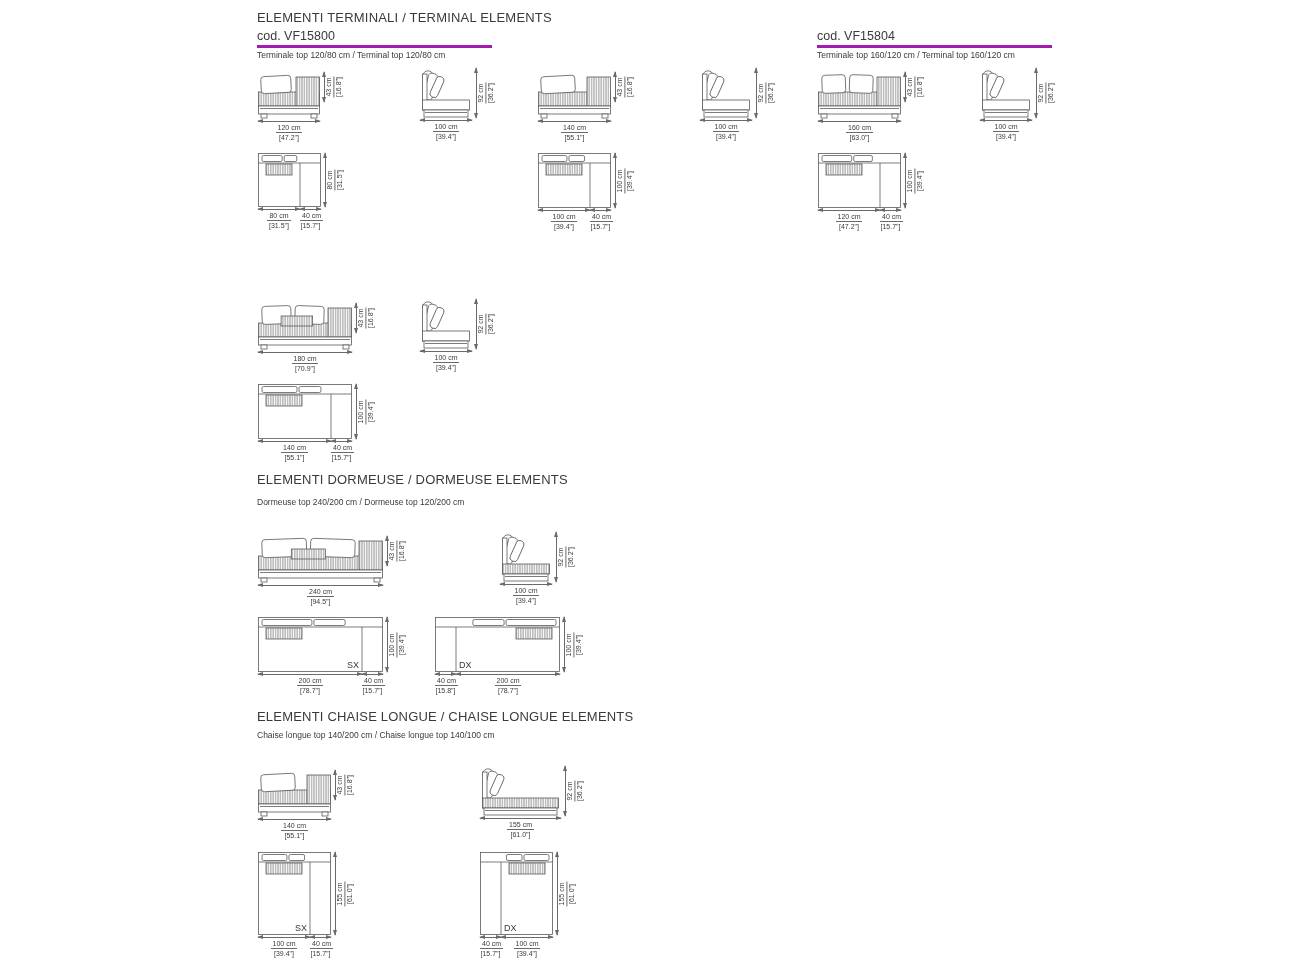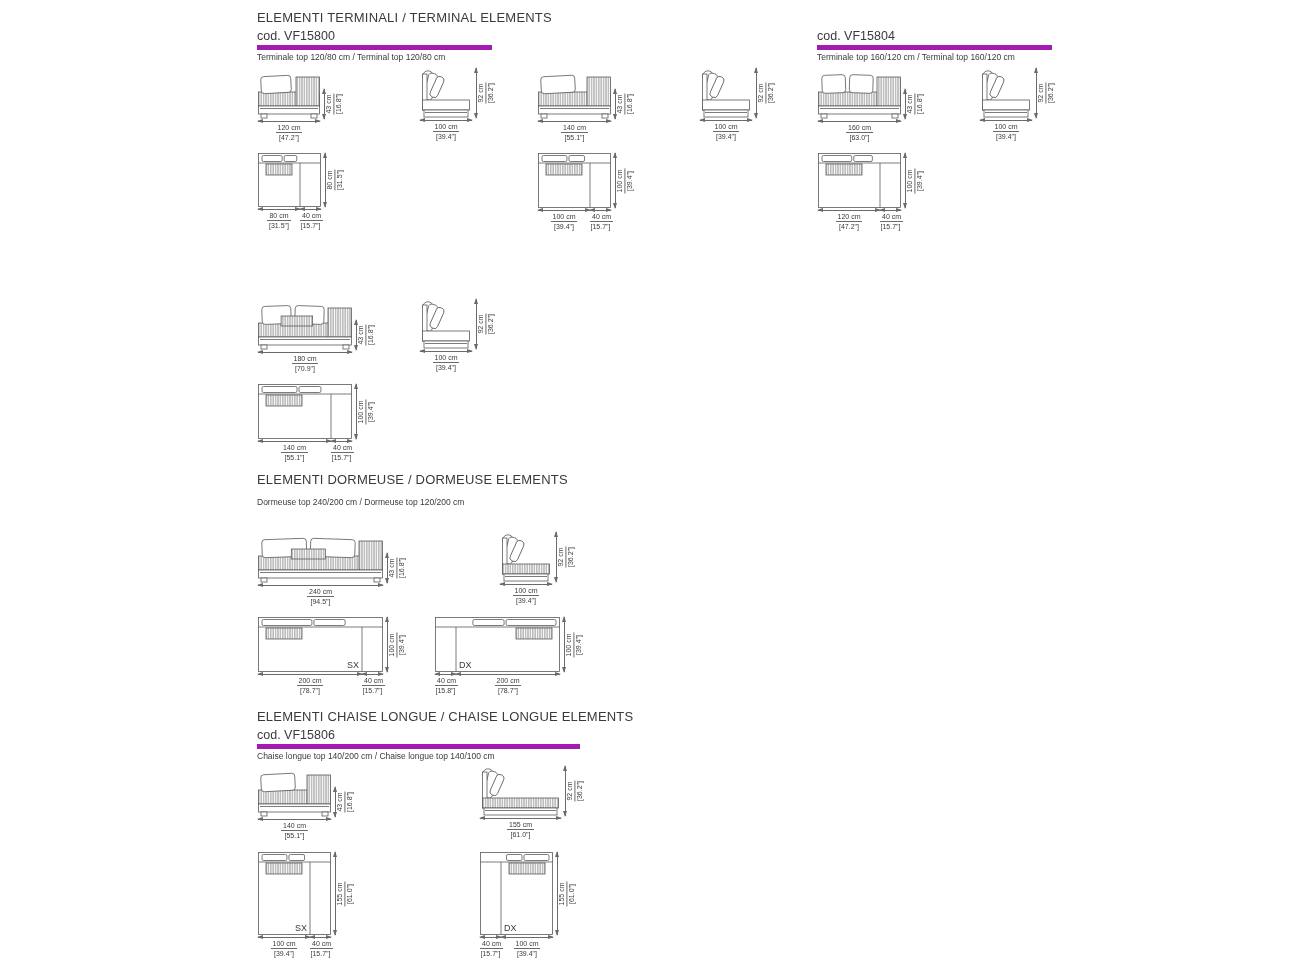--- a/index.html
+++ b/index.html
@@ -1,23 +1,23 @@
 <!DOCTYPE html>
 <html><head>
 <meta charset="utf-8">
 <style>
   html,body{margin:0;padding:0;background:#fff;}
   #page{position:relative;width:1301px;height:975px;background:#fff;overflow:hidden;
         font-family:"Liberation Sans",sans-serif;color:#3a3a3a;}
   .sech{position:absolute;font-size:13px;letter-spacing:.2px;white-space:nowrap;}
   .prodhead{position:absolute;}
-  .code{font-size:12.5px;border-bottom:5px solid #a21caf;padding-bottom:2px;white-space:nowrap;}
+  .code{font-size:12.5px;border-bottom:3px solid #a21caf;padding-bottom:2px;white-space:nowrap;}
   .sub{font-size:8.5px;margin-top:2px;white-space:nowrap;}
   .fig{position:absolute;}
-  .drawrow{display:flex;align-items:flex-end;}
+  .drawrow{display:flex;align-items:flex-start;}
   .drawing{display:block;}
   .topwrap{position:relative;}
   .corner{position:absolute;bottom:2px;font-size:9px;color:#3a3a3a;}
   .vdim{position:relative;width:20px;margin-left:4px;}
   .varrow{position:absolute;left:0;top:0;bottom:0;width:1px;background:#6a6a6a;}
   .varrow::before{content:"";position:absolute;top:-1px;left:-2.5px;border:solid transparent;
     border-width:0 2.5px 6px 2.5px;border-bottom-color:#6a6a6a;}
   .varrow::after{content:"";position:absolute;bottom:-1px;left:-2.5px;border:solid transparent;
     border-width:6px 2.5px 0 2.5px;border-top-color:#6a6a6a;}
   .vlab{position:absolute;left:50%;top:50%;transform:translate(-50%,-50%) rotate(-90deg);
@@ -472,21 +472,20 @@
       </div>
     </div>
     <div class="hdim2">
       <div class="hdim" style="width:21px"><div class="harrow"></div><div class="val">40 cm</div><div class="vin">[15.8"]</div></div>
       <div class="hdim" style="width:104px"><div class="harrow"></div><div class="val">200 cm</div><div class="vin">[78.7"]</div></div>
     </div>
   </div>
 
   <div class="sech" style="left:257px;top:709px">ELEMENTI CHAISE LONGUE / CHAISE LONGUE ELEMENTS</div>
   <div class="prodhead" style="left:257px;top:728px;width:323px">
-    <div class="code">cod. VF15806</div>
     <div class="sub">Chaise longue top 140/200 cm / Chaise longue top 140/100 cm</div>
   </div>
   <div class="fig" style="left:258px;top:770px">
     <div class="drawrow">
       <svg class="drawing" viewBox="0 0 73 47" width="73" height="47">
           <rect x="0.5" y="20" width="72" height="14" fill="url(#hatch)" stroke="#5a5a5a" stroke-width="0.8"></rect>
           <rect x="49" y="5" width="23.5" height="29" fill="url(#hatch)" stroke="#5a5a5a" stroke-width="0.8"></rect>
           <rect x="3" y="4" width="34" height="17" rx="3" fill="#fff" stroke="#5a5a5a" stroke-width="0.8" transform="rotate(-3 20 12)"></rect>
           <rect x="0.5" y="34" width="72" height="8" fill="#fff" stroke="#5a5a5a" stroke-width="0.8"></rect>
           <line x1="2" y1="36.5" x2="71" y2="36.5" stroke="#5a5a5a" stroke-width="0.8"></line>

